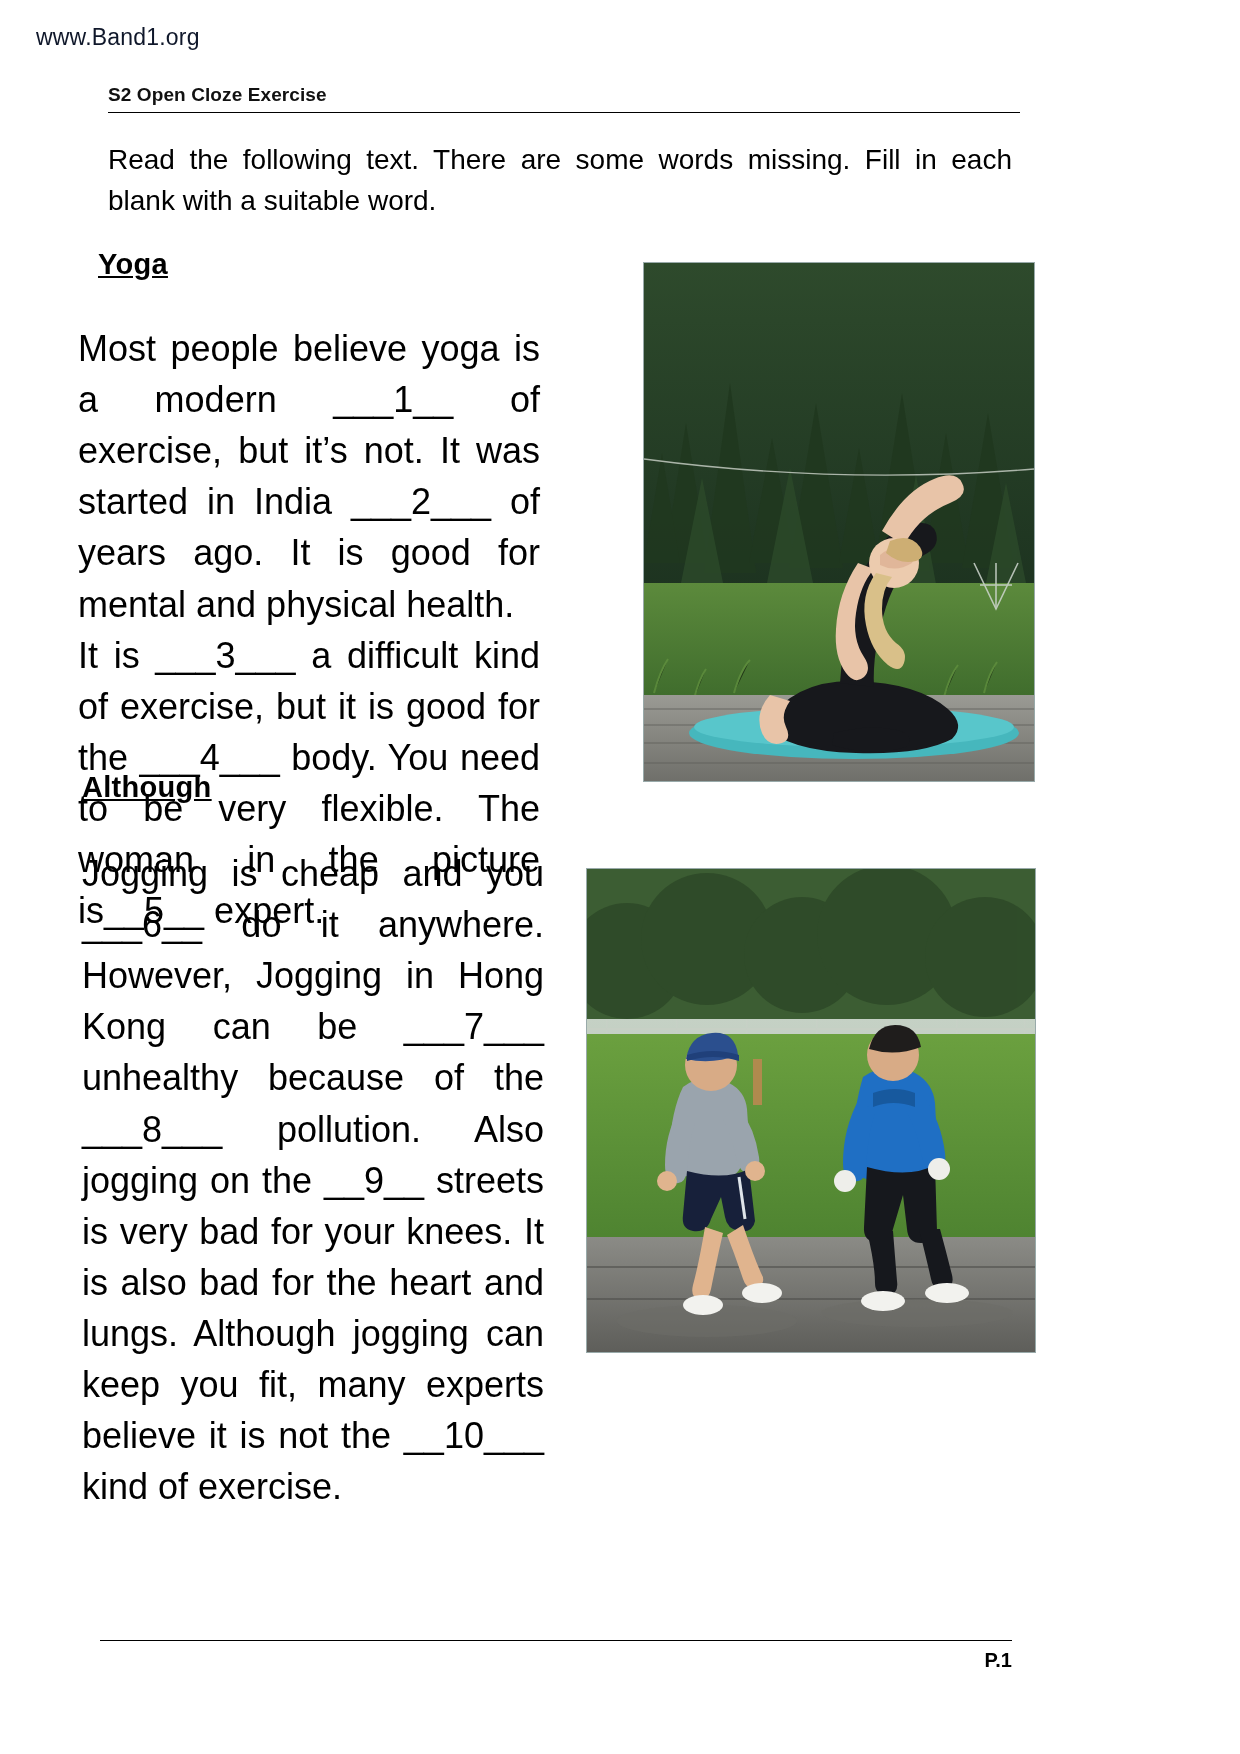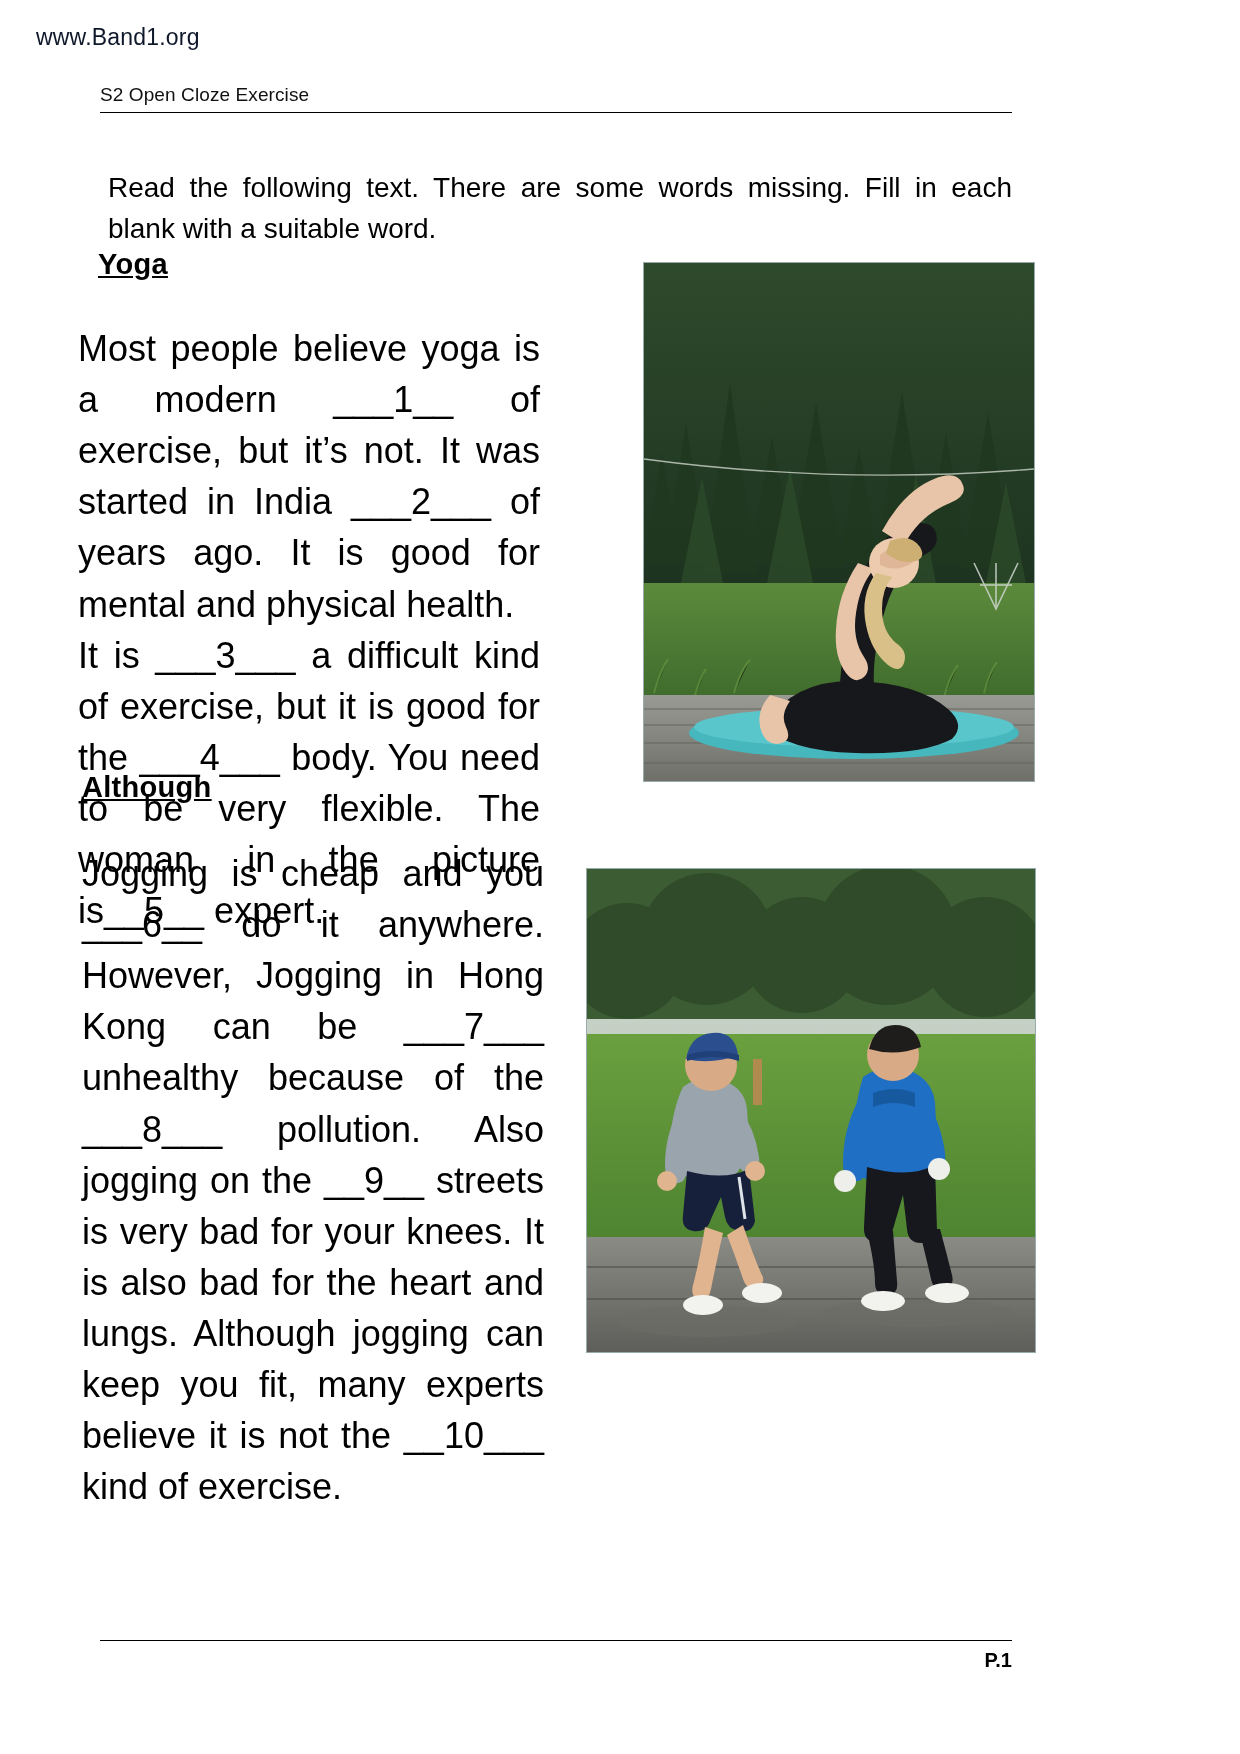--- a/index.html
+++ b/index.html
@@ -28,22 +28,23 @@
     left: 36px;
     font-size: 23px;
     color: #0f172a;
     letter-spacing: 0.2px;
   }
 
   
   .header {
     position: absolute;
     top: 84px;
-    left: 100px;
+    left: 108px;
     width: 912px;
+    font-weight: bold;
   }
   .header-title {
     font-size: 19px;
     color: #111;
     padding-bottom: 6px;
     letter-spacing: 0.1px;
   }
   .header-rule {
     border-bottom: 1.6px solid #000;
     width: 100%;
@@ -54,21 +55,20 @@
     position: absolute;
     top: 140px;
     left: 100px;
     width: 912px;
     font-size: 28px;
     line-height: 1.45;
     text-align: justify;
     text-justify: inter-word;
     padding-left: 8px;
     box-sizing: border-box;
-    margin-top: 28px;
   }
 
   
   .content {
     position: absolute;
     top: 248px;
     left: 78px;
     width: 1070px;
   }
 

